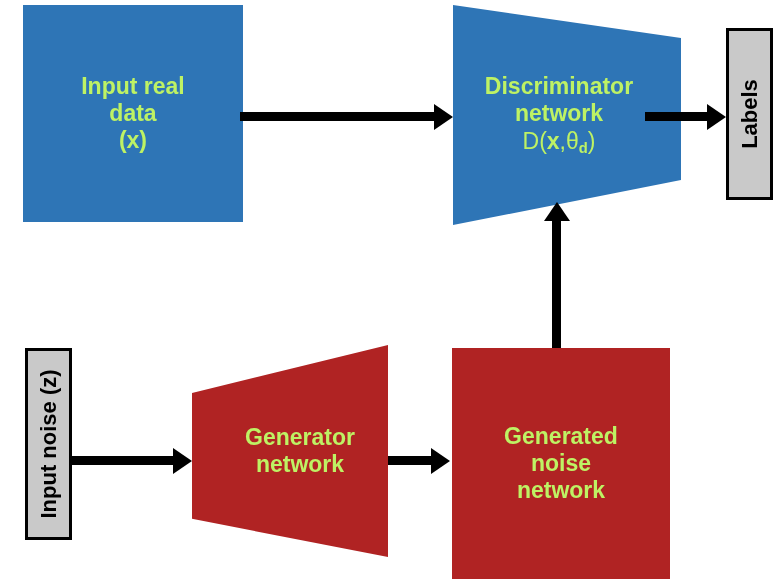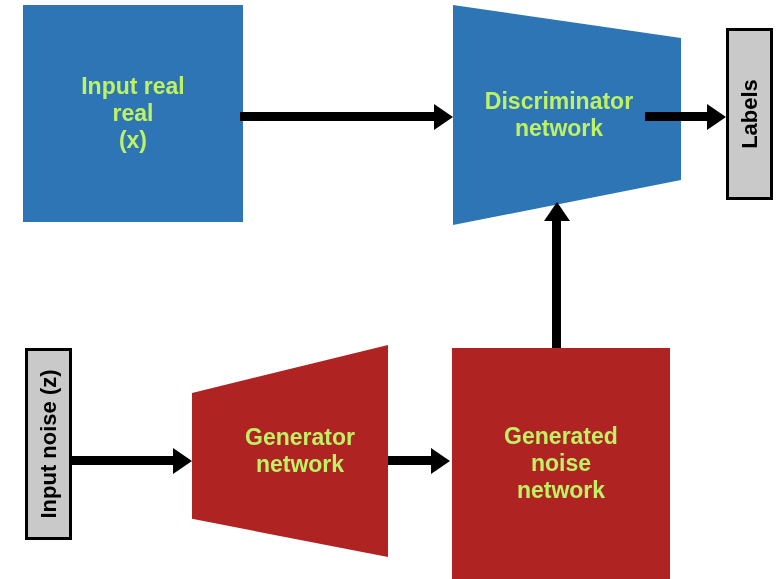--- a/index.html
+++ b/index.html
@@ -169,31 +169,32 @@
   #arrow-fake-to-disc   { left: 552px; top: 219px; height: 129px; }
 </style>
 </head>
 <body>
 
 <div id="canvas">
 
   <div class="shape" id="input-real-data">
     <div class="label-block">
       <span class="label-bold">Input real</span>
-      <span class="label-bold">real</span>
+      <span class="label-bold">data</span>
       <span class="label-bold">(x)</span>
     </div>
   </div>
 
   <div class="arrow-h" id="arrow-real-to-disc"></div>
 
   <div class="shape" id="discriminator-network">
     <div class="label-block">
       <span class="label-bold">Discriminator</span>
       <span class="label-bold">network</span>
+      <span class="label-formula"><span>D(</span><span class="bvar">x</span><span>,θ</span><sub>d</sub><span>)</span></span>
     </div>
   </div>
 
   <div class="arrow-h" id="arrow-disc-to-labels"></div>
 
   <div class="gray-box" id="labels-box">
     <span class="vert-text">Labels</span>
   </div>
 
   <div class="gray-box" id="input-noise-box">

